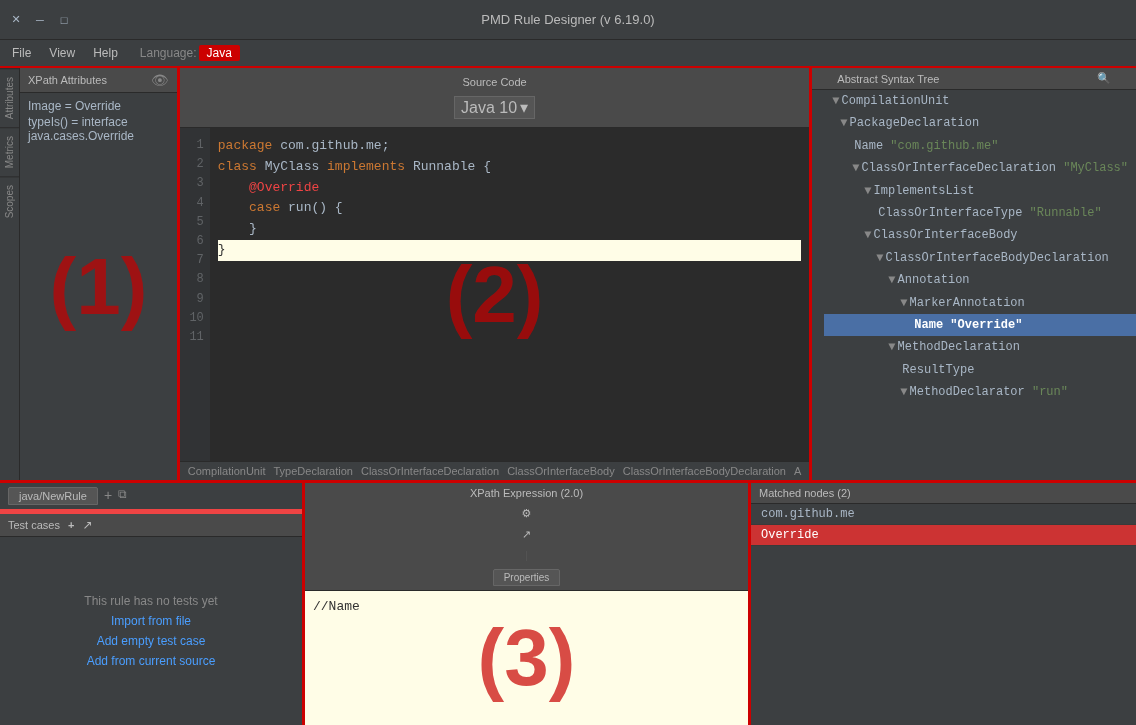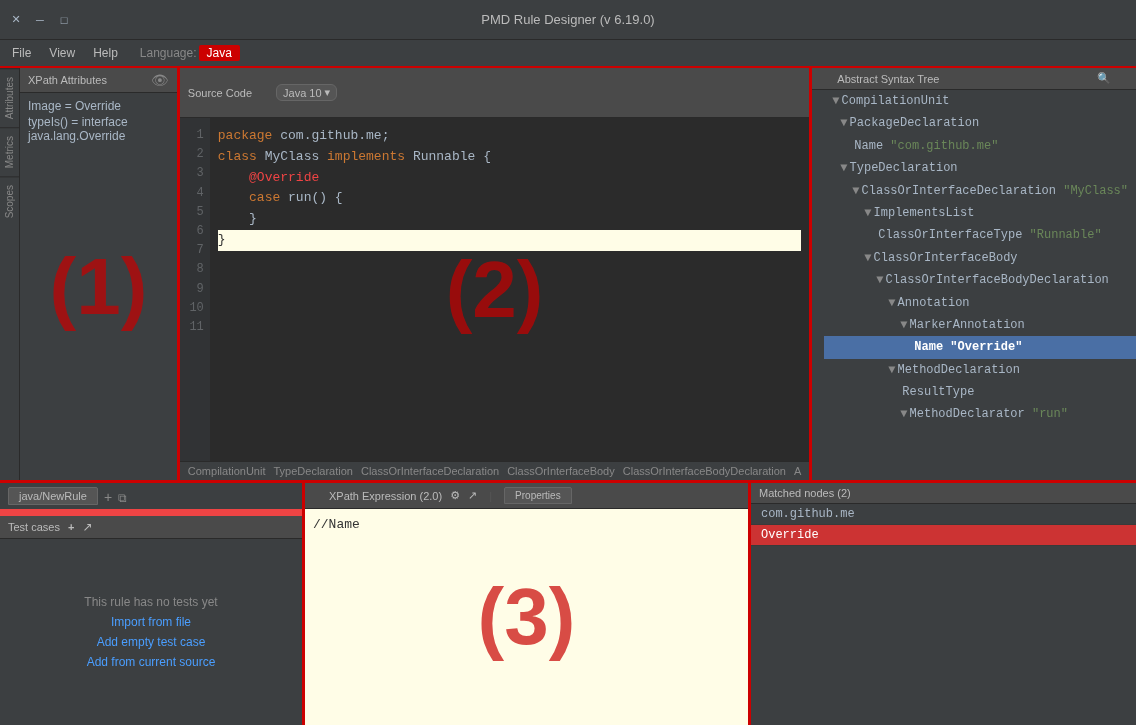--- a/index.html
+++ b/index.html
@@ -30,22 +30,22 @@
     
     #panel-attributes { width: 285px; background: #3c3f41; border-right: 3px solid #cc0000; display: flex; flex-direction: column; }
     #panel-attributes-header { background: #4a4a4a; padding: 4px 8px; font-size: 11px; color: #bbbbbb; display: flex; align-items: center; gap: 4px; border-bottom: 1px solid #2a2a2a; }
     #panel-attributes-content { flex: 1; padding: 6px 8px; font-size: 12px; color: #a9b7c6; overflow: auto; }
     .attr-row { margin-bottom: 2px; }
     .attr-large-label { position: absolute; font-size: 80px; font-weight: bold; color: rgba(200,0,0,0.7); top: 50%; left: 50%; transform: translate(-50%, -50%); }
     .panel-relative { position: relative; flex: 1; }
 
     
     #panel-source { flex: 1; background: #2b2b2b; border-right: 3px solid #cc0000; display: flex; flex-direction: column; }
-    #panel-source-header { background: #4a4a4a; padding: 16px 8px; font-size: 11px; color: #bbbbbb; display: flex; align-items: center; gap: 24px; border-bottom: 1px solid #2a2a2a; }
-    .version-badge { background: #555; border: 1px solid #666; padding: 1px 6px; border-radius: 6px; font-size: 11px; cursor: pointer; display: flex; align-items: center; gap: 3px; text-align: right; }
+    #panel-source-header { background: #4a4a4a; padding: 8px 8px; font-size: 11px; color: #bbbbbb; display: flex; align-items: center; gap: 8px; border-bottom: 1px solid #2a2a2a; flex-direction: column; }
+    .version-badge { background: #555; border: 1px solid #666; padding: 1px 6px; border-radius: 0; font-size: 16px; cursor: pointer; display: flex; align-items: center; gap: 3px; text-align: right; }
     #source-code-area { flex: 1; overflow: auto; font-family: 'Courier New', monospace; font-size: 13px; display: flex; }
     .line-numbers { background: #313335; color: #606366; padding: 8px 6px; min-width: 30px; text-align: right; line-height: 1.6; font-size: 12px; user-select: none; }
     .code-content { flex: 1; padding: 8px; line-height: 1.6; }
     .code-line { white-space: pre; }
 
     
     #source-breadcrumb { background: #3c3f41; border-top: 1px solid #2a2a2a; padding: 3px 8px; font-size: 11px; color: #888; display: flex; gap: 4px; overflow: hidden; white-space: nowrap; }
     .breadcrumb-item { cursor: pointer; color: #888; }
 
     
@@ -63,31 +63,31 @@
     .indent4 { padding-left: 52px; }
     .indent5 { padding-left: 64px; }
     .indent6 { padding-left: 76px; }
     .indent7 { padding-left: 88px; }
 
     
     #bottom-section { display: flex; flex: 1; }
 
     
     #bottom-left { width: 305px; border-right: 3px solid #cc0000; display: flex; flex-direction: column; }
-    #rule-tabs { background: #3c3f41; border-bottom: 7px solid #ef4444; padding: 4px 8px; display: flex; align-items: flex-end; gap: 6px; }
+    #rule-tabs { background: #3c3f41; border-bottom: 5px solid #ef4444; padding: 4px 8px; display: flex; align-items: flex-start; gap: 6px; }
     .rule-tab { background: #555; border: 1px solid #666; padding: 2px 10px; border-radius: 2px 2px 0 0; font-size: 11px; color: #bbbbbb; cursor: pointer; }
     .tab-icon { cursor: pointer; color: #888; font-size: 14px; }
     #test-cases-panel { flex: 1; display: flex; flex-direction: column; }
     #test-cases-header { background: #4a4a4a; padding: 4px 8px; font-size: 11px; color: #bbbbbb; display: flex; align-items: center; gap: 8px; border-bottom: 1px solid #2a2a2a; }
     #test-cases-content { flex: 1; display: flex; flex-direction: column; align-items: center; justify-content: center; color: #888; gap: 6px; font-size: 12px; }
     .link-text { color: #4a9eff; cursor: pointer; }
 
     
     #bottom-middle { flex: 1; background: #2b2b2b; border-right: 3px solid #cc0000; display: flex; flex-direction: column; }
-    #xpath-header { background: #4a4a4a; padding: 4px 24px; font-size: 11px; color: #bbbbbb; display: flex; align-items: center; gap: 8px; border-bottom: 1px solid #2a2a2a; }
+    #xpath-header { background: #4a4a4a; padding: 4px 24px; font-size: 11px; color: #bbbbbb; display: flex; align-items: center; gap: 8px; border-bottom: 1px solid #2a2a2a; flex-direction: column; }
     #xpath-tab-inactive { background: #555; border: 1px solid #666; padding: 2px 10px; border-radius: 2px 2px 0 0; font-size: 10px; color: #bbbbbb; cursor: pointer; }
     #xpath-content { flex: 1; padding: 8px; font-family: 'Courier New', monospace; font-size: 13px; color: #a9b7c6; background: #fffde7; color: #333; }
 
     
     #bottom-right { width: 385px; background: #3c3f41; display: flex; flex-direction: column; }
     #matched-header { background: #4a4a4a; padding: 4px 8px; font-size: 11px; color: #bbbbbb; border-bottom: 1px solid #2a2a2a; }
     #matched-content { flex: 1; overflow: auto; }
     .matched-item { padding: 3px 10px; font-size: 12px; font-family: 'Courier New', monospace; border-bottom: 1px solid #3a3a3a; cursor: pointer; }
     .matched-item.selected { background: #cc3333; color: white; }
 
@@ -124,21 +124,21 @@
     </div>
 
     <div id="panel-attributes">
       <div id="panel-attributes-header">
         <span>XPath Attributes</span>
         <span style="margin-left:auto; cursor:pointer; color:#888; font-size:14px;">👁</span>
       </div>
       <div class="panel-relative">
         <div id="panel-attributes-content">
           <div class="attr-row">Image = Override</div>
-          <div class="attr-row">typeIs() = interface java.lang.Override</div>
+          <div class="attr-row">typeIs() = interface java.cases.Override</div>
         </div>
         <div class="attr-large-label">(1)</div>
       </div>
     </div>
 
     <div id="panel-source">
       <div id="panel-source-header">
         <span>Source Code</span>
         <span class="version-badge">
           <span>Java 10</span>
@@ -199,23 +199,20 @@
       <div id="ast-tree">
         <div class="tree-item">
           <span class="tree-arrow">▼</span><span class="tree-node-name">CompilationUnit</span>
         </div>
         <div class="tree-item indent1">
           <span class="tree-arrow">▼</span><span class="tree-node-name">PackageDeclaration</span>
         </div>
         <div class="tree-item indent2">
           <span class="tree-arrow"> </span><span class="tree-node-name">Name </span><span class="tree-node-value">"com.github.me"</span>
         </div>
-        <div class="tree-item indent1">
-          <span class="tree-arrow">▼</span><span class="tree-node-name">TypeDeclaration</span>
-        </div>
         <div class="tree-item indent2">
           <span class="tree-arrow">▼</span><span class="tree-node-name">ClassOrInterfaceDeclaration </span><span class="tree-node-value">"MyClass"</span>
         </div>
         <div class="tree-item indent3">
           <span class="tree-arrow">▼</span><span class="tree-node-name">ImplementsList</span>
         </div>
         <div class="tree-item indent4">
           <span class="tree-arrow"> </span><span class="tree-node-name">ClassOrInterfaceType </span><span class="tree-node-value">"Runnable"</span>
         </div>
         <div class="tree-item indent3">

